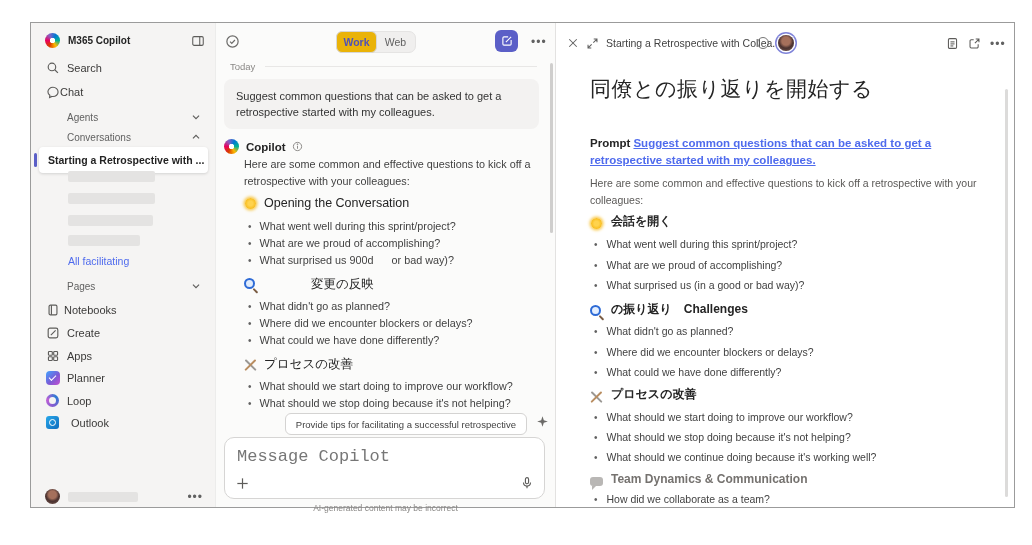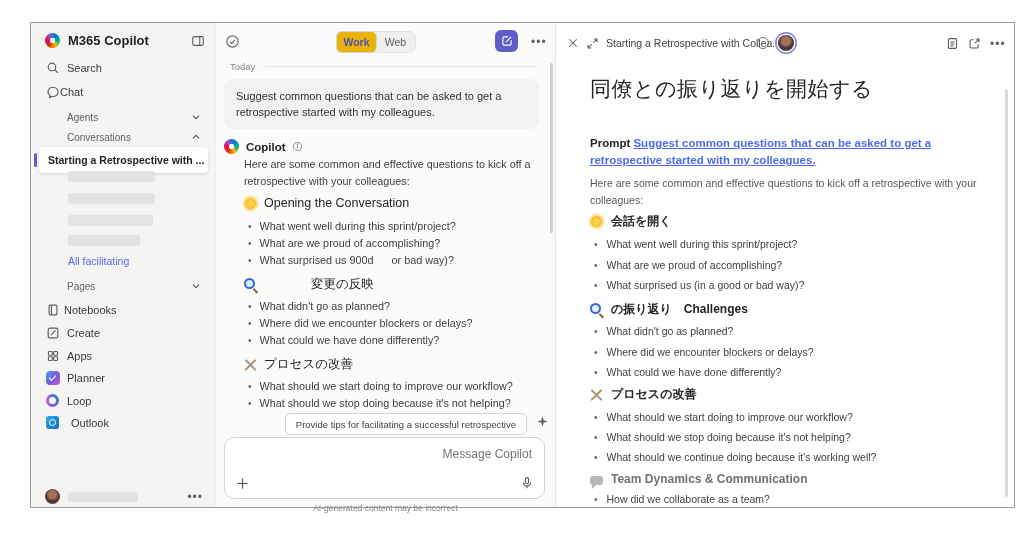--- a/index.html
+++ b/index.html
@@ -11,21 +11,21 @@
   .chat{position:absolute;left:185px;top:0;width:340px;height:100%;background:#fbfbfa;border-right:1px solid #e3e2e1;box-sizing:border-box;}
   .page{position:absolute;left:525px;top:0;right:0;height:100%;background:#fff;overflow:hidden;}
   
   .row{position:absolute;display:flex;align-items:center;font-size:11px;color:#3b3a39;}
   .ic{display:inline-flex;width:14px;height:14px;color:#5d5c5a;flex:0 0 auto;}
   .ic svg{width:100%;height:100%;}
   .dots{color:#616161;font-size:12px;letter-spacing:1px;line-height:6px;}
   .seclabel{font-size:10px;color:#616161;}
   .skel{position:absolute;left:37px;height:11px;background:#e4e3e2;border-radius:2px;}
   
-  .brandtxt{font-weight:700;font-size:13px;color:#242424;margin-left:8px;}
+  .brandtxt{font-weight:700;font-size:10px;color:#242424;margin-left:8px;}
   .clogo{width:15px;height:15px;border-radius:50%;background:radial-gradient(circle at 50% 50%,#fff 0 2.5px,rgba(255,255,255,0) 3px),conic-gradient(from 210deg,#d83b01,#ea005e,#8661c5,#0078d4,#00b294,#ffb900,#d83b01);}
   .activeitem{position:absolute;left:8px;right:7px;top:124px;height:26px;background:#fff;border-radius:4px;box-shadow:0 1px 3px rgba(0,0,0,.14);display:flex;align-items:center;padding-left:9px;font-size:10.5px;font-weight:600;color:#242424;box-sizing:border-box;white-space:nowrap;overflow:hidden;}
   .activebar{position:absolute;left:3px;top:130px;width:3px;height:14px;border-radius:2px;background:#5B5FC7;}
   .alink{font-size:10.5px;color:#4F6BED;}
   .i-planner{width:14px;height:14px;border-radius:4px;background:linear-gradient(135deg,#41a4ff 0%,#7b5bd6 55%,#c44fd0 100%);position:relative;}
   .i-planner::after{content:"";position:absolute;left:3px;top:3.5px;width:6px;height:3px;border-left:1.6px solid #fff;border-bottom:1.6px solid #fff;transform:rotate(-45deg);}
   .i-loop{width:13px;height:13px;border-radius:50%;background:conic-gradient(from 40deg,#2b7cd3,#7a5fd0,#c05fd6,#2b7cd3);position:relative;}
   .i-loop::after{content:"";position:absolute;inset:3px;background:#f5f4f3;border-radius:50%;}
   .i-outlook{width:13px;height:13px;border-radius:3px;background:linear-gradient(135deg,#28a8ea,#0f6cbd);position:relative;}
   .i-outlook::after{content:"";position:absolute;inset:3px;border:1.6px solid #fff;border-radius:50%;}
@@ -42,21 +42,21 @@
   .copname{font-weight:700;font-size:11.5px;margin:0 6px 0 7px;}
   .para{position:absolute;font-size:10.8px;line-height:16.5px;color:#424242;}
   .h3{position:absolute;display:flex;align-items:center;font-size:12.5px;font-weight:400;color:#242424;}
   .h3 .t{margin-left:7px;}
   .bl{position:absolute;font-size:10.8px;color:#424242;white-space:nowrap;}
   .bl::before{content:"•";color:#616161;margin-right:8px;font-size:10px;}
   .pre{white-space:pre;}
   .chip{position:absolute;right:28px;top:390px;height:20px;border:1px solid #d4d3d2;background:#fff;border-radius:6px;display:flex;align-items:center;padding:0 10px;font-size:9.5px;color:#424242;}
   .chipic{position:absolute;right:6px;top:392px;}
   .inputbox{position:absolute;left:8px;right:10px;top:414px;height:62px;background:#fff;border:1px solid #d6d5d4;border-radius:10px;box-sizing:border-box;}
-  .inputbox input{position:absolute;left:10px;top:8px;right:10px;border:none;outline:none;font-size:12px;color:#242424;background:transparent;font-family:Liberation Sans, sans-serif;text-align:right;}
+  .inputbox input{position:absolute;left:10px;top:8px;right:10px;border:none;outline:none;font-size:17px;color:#242424;background:transparent;font-family:Liberation Mono, monospace;}
   .inputbox input::placeholder{color:#767676;}
   .disc{position:absolute;left:0;right:0;top:480px;text-align:center;font-size:8.5px;color:#8a8886;}
   .sb{position:absolute;width:3px;border-radius:2px;background:#cfcecd;}
   
   .em{display:inline-block;position:relative;width:13px;height:13px;flex:0 0 auto;}
   .em-sun{width:11px;height:11px;border-radius:50%;background:radial-gradient(circle,#ffd34d 30%,#f7b916 75%);box-shadow:0 0 3px 1.5px rgba(247,185,22,.75);margin:1px;}
   .em-mag::before{content:"";position:absolute;left:0;top:0;width:7px;height:7px;border:2px solid #2e6bd6;border-radius:50%;background:rgba(188,215,255,.4);}
   .em-mag::after{content:"";position:absolute;left:9.5px;top:9.5px;width:5.5px;height:2.4px;background:#7a5c43;border-radius:1px;transform:rotate(45deg);transform-origin:0 0;}
   .em-tools::before{content:"";position:absolute;left:-1px;top:5.5px;width:15px;height:2.4px;background:#9b9894;border-radius:1px;transform:rotate(45deg);}
   .em-tools::after{content:"";position:absolute;left:-1px;top:5.5px;width:15px;height:2.4px;background:#b98d60;border-radius:1px;transform:rotate(-45deg);}
@@ -64,21 +64,21 @@
   .em-speech::after{content:"";position:absolute;left:2px;top:9px;width:0;height:0;border-top:4px solid #b9b7b5;border-right:4px solid transparent;}
   
   .phead{position:absolute;left:0;top:0;right:0;height:44px;}
   .ptitlebar{position:absolute;left:50px;top:14px;font-size:10.5px;color:#424242;white-space:nowrap;}
   .ring{width:12px;height:12px;border:1.4px solid #767676;border-radius:50%;box-sizing:border-box;}
   .pavatar{width:16px;height:16px;border-radius:50%;background:radial-gradient(circle at 50% 38%,#a5705c 0 32%,#4a3230 55%,#7a5a50 100%);box-shadow:0 0 0 1.5px #fff,0 0 0 3px #7f83d9;}
   .doctitle{position:absolute;left:34px;top:52px;font-size:21px;color:#242424;letter-spacing:.5px;}
   .promptp{position:absolute;left:34px;top:112px;width:392px;font-size:11.5px;line-height:17px;font-weight:700;}
   .plink{color:#4F6BED;text-decoration:underline;}
   .pintro{position:absolute;left:34px;top:152px;width:400px;font-size:10.5px;line-height:16.5px;color:#5a5856;}
-  .ph3{position:absolute;left:34px;display:flex;align-items:center;font-size:12px;font-weight:700;color:#242424;}
+  .ph3{position:absolute;left:34px;display:flex;align-items:flex-end;font-size:12px;font-weight:700;color:#242424;}
   .ph3 .t{margin-left:8px;}
   .ph3.gray{color:#75726f;}
   .pbl{position:absolute;left:38px;font-size:10.5px;color:#424242;white-space:nowrap;}
   .pbl::before{content:"•";color:#616161;margin-right:9px;font-size:10px;}
 </style>
 </head>
 <body>
 
 <div class="window">
 

